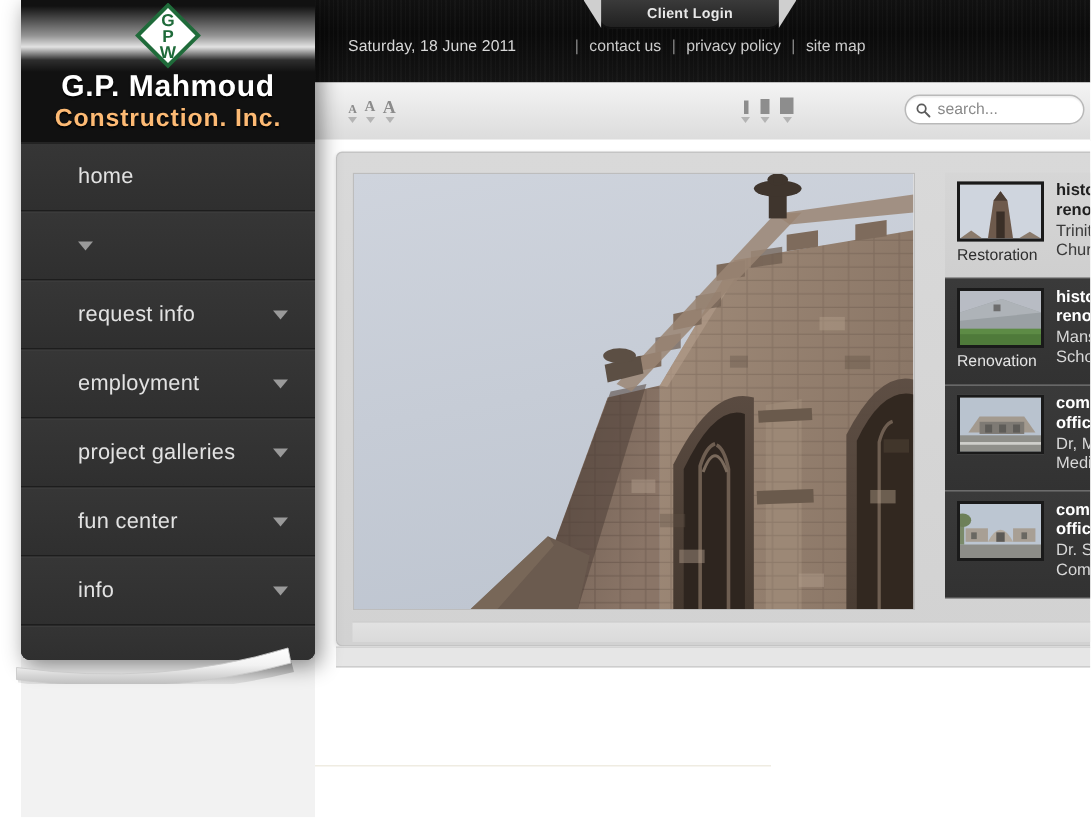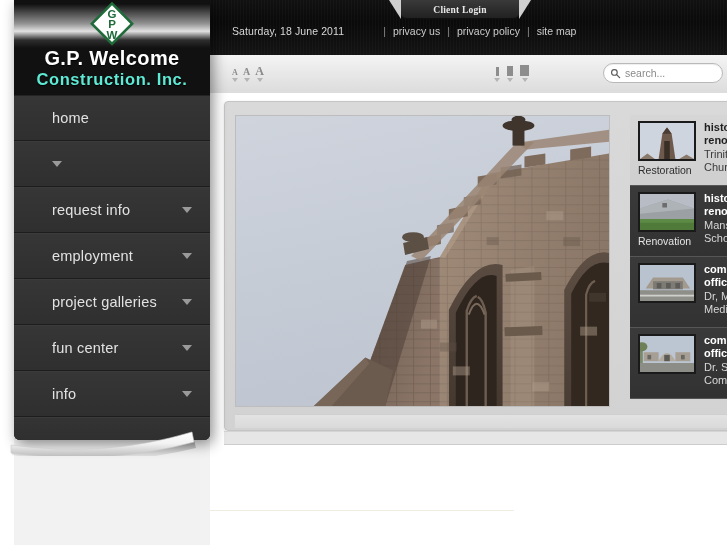--- a/index.html
+++ b/index.html
@@ -46,21 +46,20 @@
     top: 0;
     width: 120px;
     height: 19px;
     background: linear-gradient(180deg, #3a3a3a 0%, #2a2a2a 60%, #202020 100%);
     border-radius: 0 0 7px 7px;
     box-shadow: inset 0 -1px 0 rgba(0,0,0,0.5);
     display: flex;
     align-items: center;
     justify-content: center;
     cursor: pointer;
-    font-family: Liberation Serif, serif;
   }
   .client-login-tab::before,
   .client-login-tab::after {
     content: "";
     position: absolute;
     top: 0;
     width: 12px;
     height: 19px;
     background: #cfcfcf;
   }
@@ -270,21 +269,21 @@
     z-index: 4;
   }
   .brand-line2 {
     position: absolute;
     left: 0;
     right: 0;
     top: 70px;
     text-align: center;
     font-size: 16.5px;
     font-weight: bold;
-    color: #5eead4;
+    color: #fdba74;
     letter-spacing: 0.6px;
     text-shadow: 0 1px 1px rgba(0,0,0,0.9);
     z-index: 4;
   }
   .navlist {
     position: relative;
     background: #313131;
     padding-top: 0;
   }
   .nav-item {
@@ -502,21 +501,21 @@
     <div class="topbar-texture"></div>
 
     <div class="client-login-tab">
       <span class="client-login-label">Client Login</span>
     </div>
 
     <div class="topbar-row">
       <span class="topdate">Saturday, 18 June 2011</span>
       <span class="toplinks">
         <span class="sep">|</span>
-        <a>privacy us</a>
+        <a>contact us</a>
         <span class="sep">|</span>
         <a>privacy policy</a>
         <span class="sep">|</span>
         <a>site map</a>
       </span>
     </div>
   </div>
 
   <div class="utilbar">
 
@@ -564,21 +563,21 @@
     <div class="sidebar-header">
       <div class="sidebar-sheen"></div>
 
       <svg class="logo-diamond" viewBox="0 0 44 44">
         <rect x="22" y="1.5" width="28.5" height="28.5" transform="rotate(45 22 1.5)" fill="#ffffff" stroke="#1f6b3a" stroke-width="2.6"></rect>
         <text x="22" y="15.5" text-anchor="middle" font-family="Liberation Sans, sans-serif" font-size="11.5" font-weight="bold" fill="#1f6b3a">G</text>
         <text x="22" y="26" text-anchor="middle" font-family="Liberation Sans, sans-serif" font-size="11.5" font-weight="bold" fill="#1f6b3a">P</text>
         <text x="22" y="36.5" text-anchor="middle" font-family="Liberation Sans, sans-serif" font-size="11.5" font-weight="bold" fill="#1f6b3a">W</text>
       </svg>
 
-      <div class="brand-line1">G.P. Welcome</div>
+      <div class="brand-line1">G.P. Mahmoud</div>
       <div class="brand-line2">Construction. Inc.</div>
     </div>
 
     <div class="navlist">
       <div class="nav-item">
         <span class="nav-label">home</span>
         <span class="nav-caret hidden"></span>
       </div>
       <div class="nav-item">
         <span class="nav-caret"></span>

